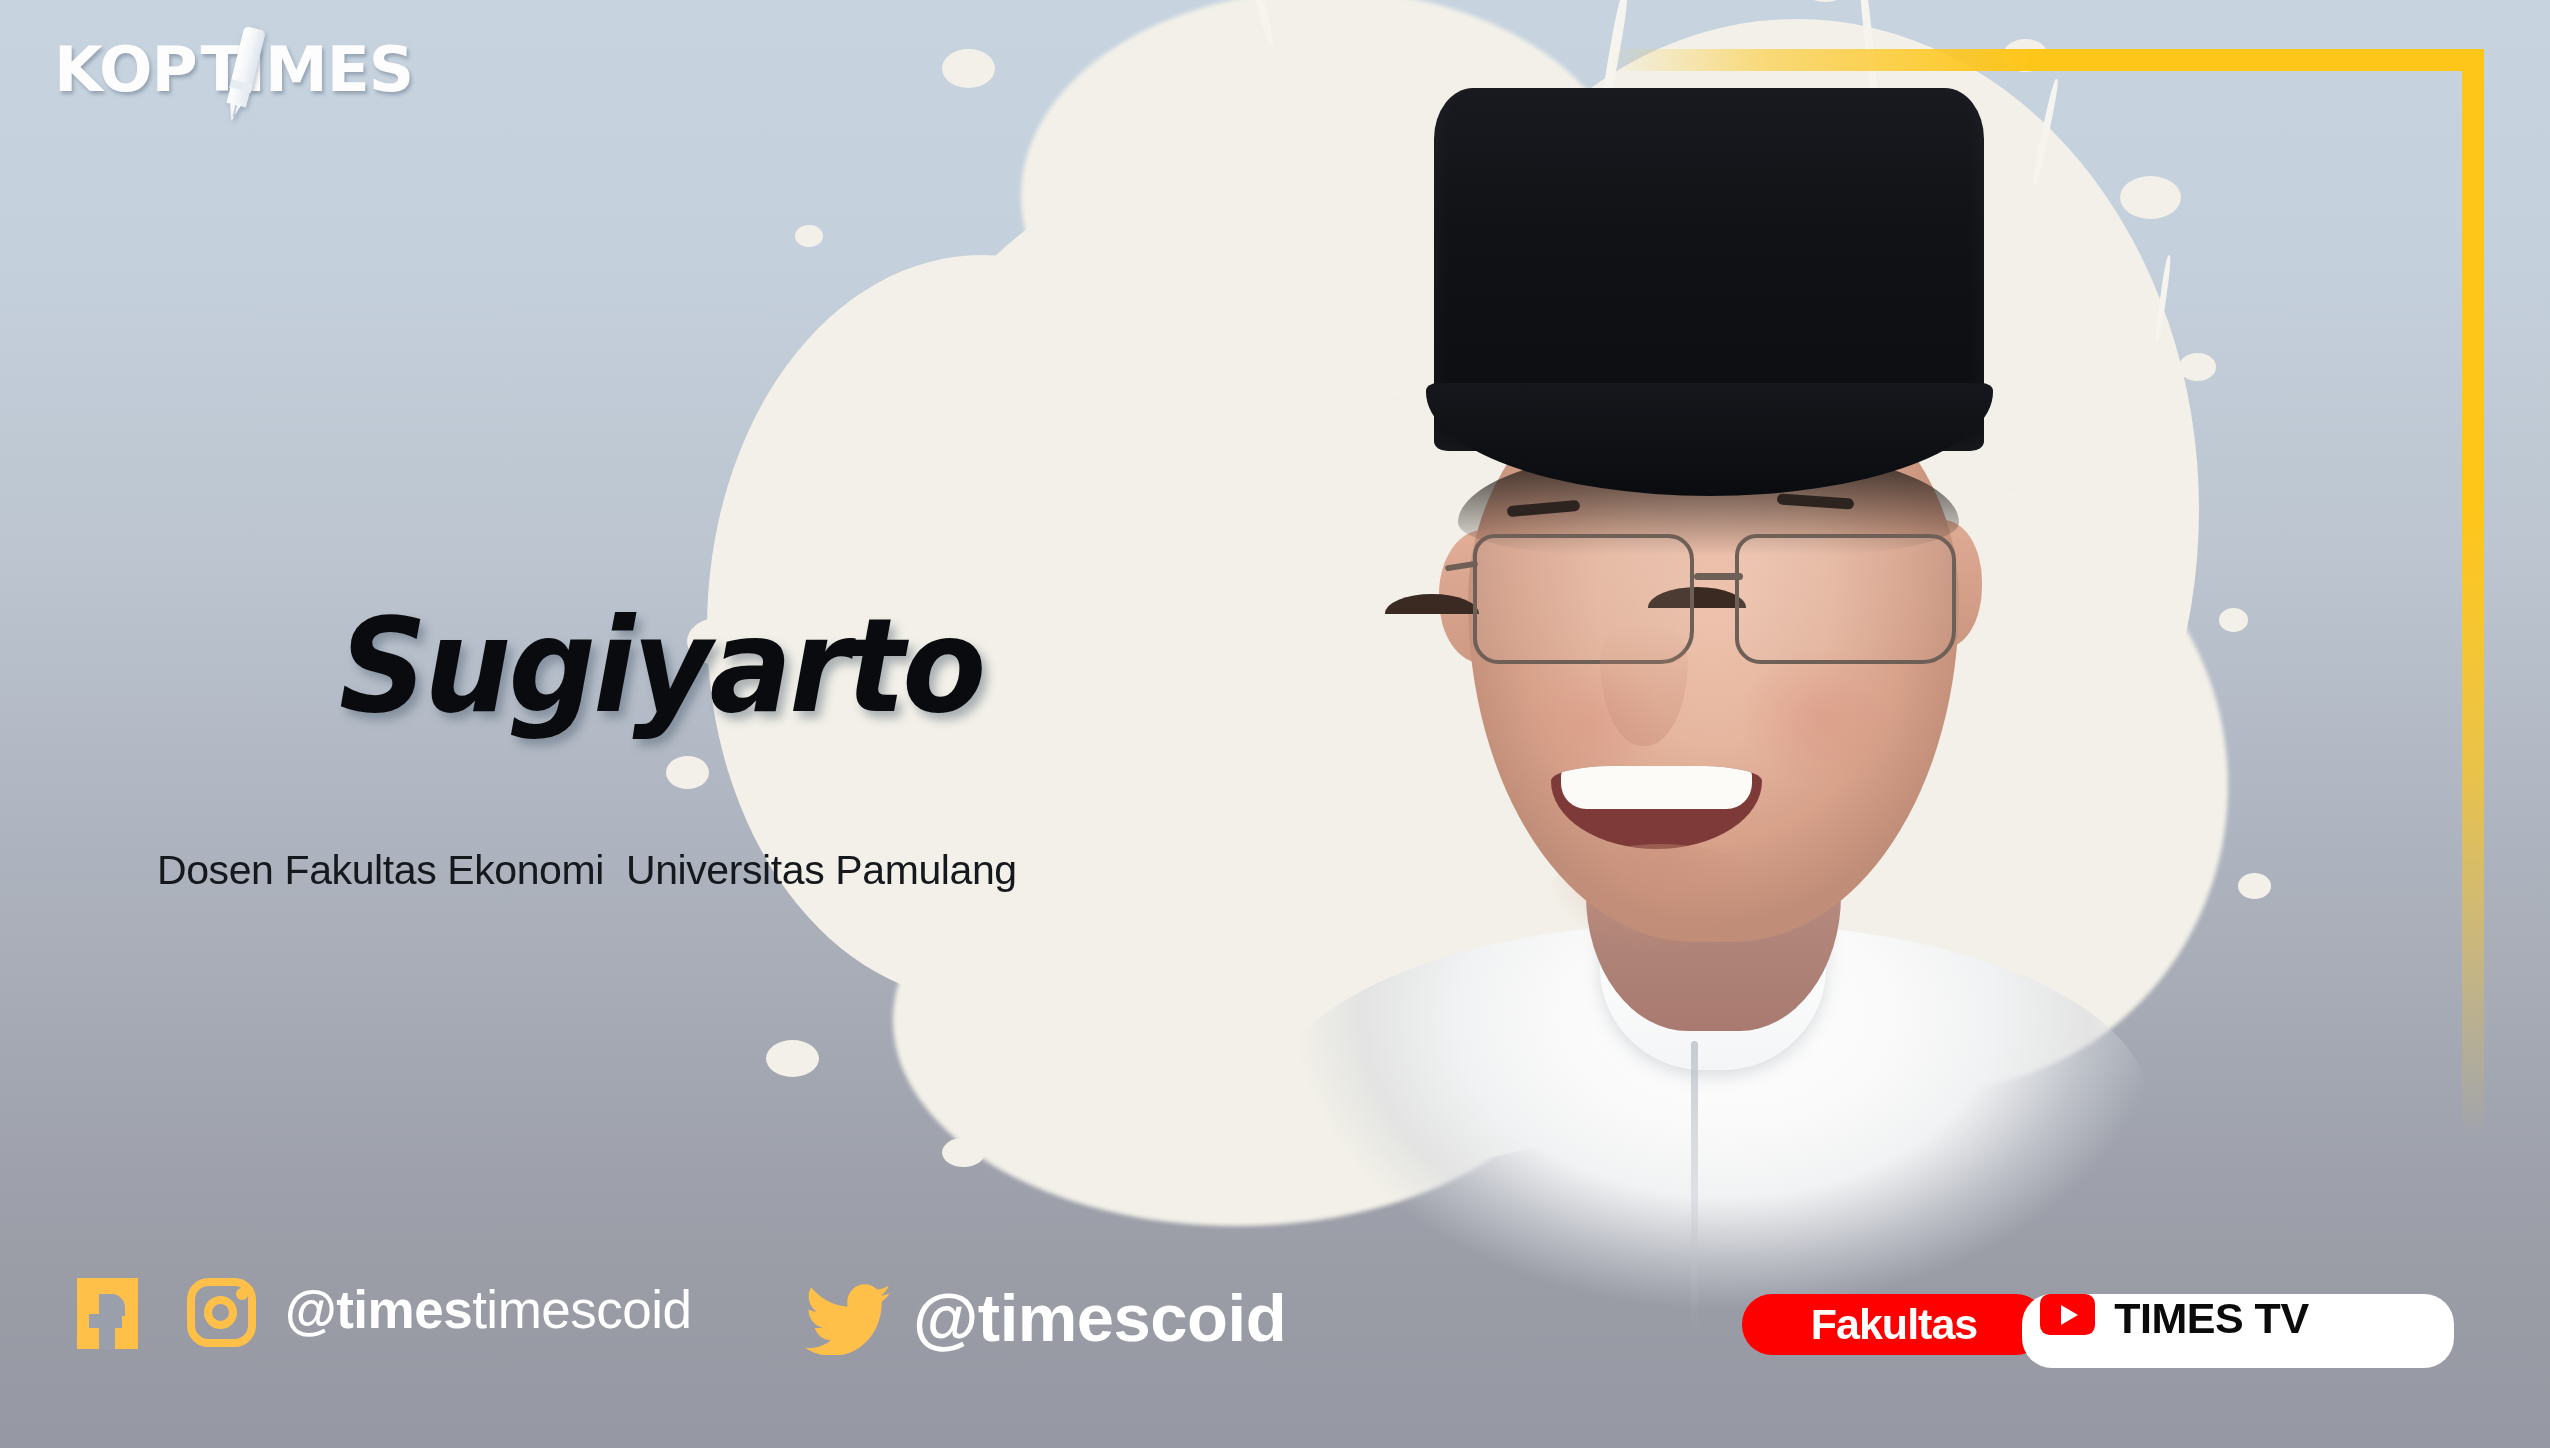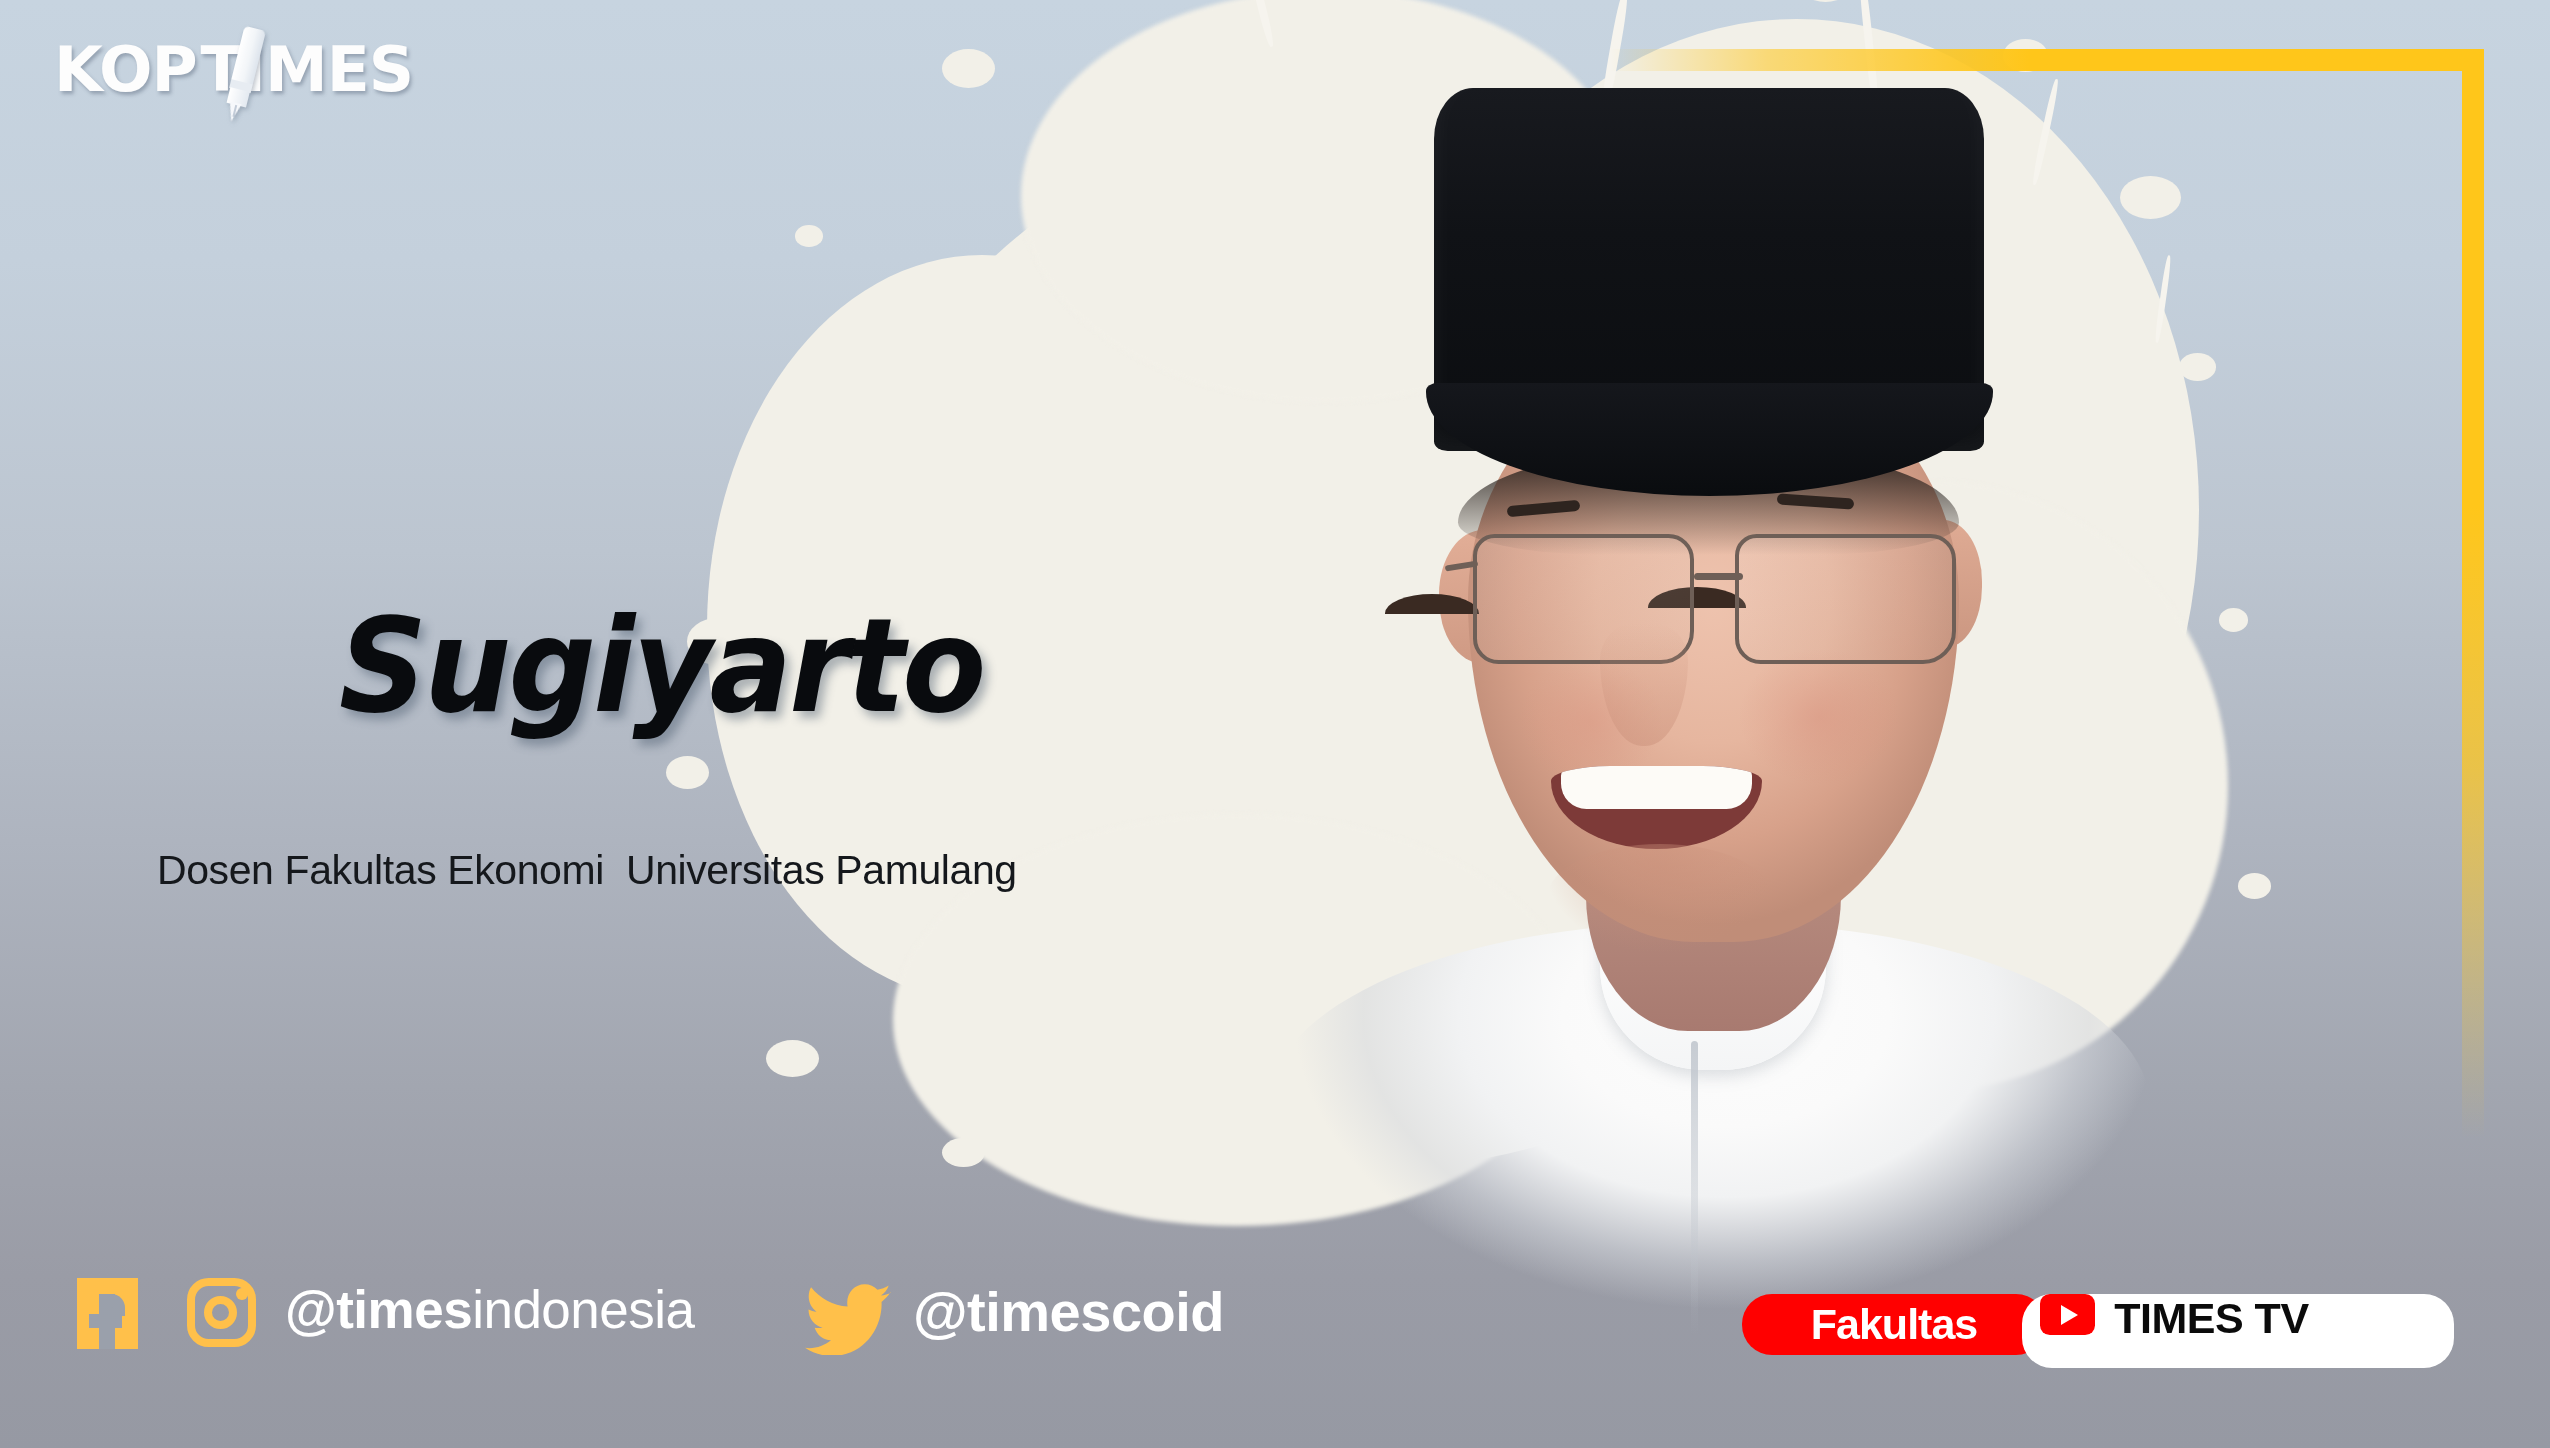--- a/index.html
+++ b/index.html
@@ -144,21 +144,21 @@
     background:transparent; }
   .ig{ position:absolute; left:187px; top:1278px; width:69px; height:69px;
     border:8.8px solid #ffc04a; border-radius:21.6px; }
   .ig-c{ position:absolute; left:204px; top:1296px; width:33px; height:33px;
     border:8.8px solid #ffc04a; border-radius:50%; }
   .ig-d{ position:absolute; left:236px; top:1288px; width:11.8px; height:11.8px; background:#ffc04a; border-radius:50%; }
   .handle1{ position:absolute; left:285px; top:1279px; font-size:53px; color:#ffffff; letter-spacing:-0.5px; }
   .handle1 b{ font-weight:bold; }
   .handle1 span{ font-weight:300; }
   .tw{ position:absolute; left:805px; top:1284px; width:86px; height:71px; }
-  .handle2{ position:absolute; left:913px; top:1279px; font-size:56px; color:#ffffff; font-weight:bold; letter-spacing:-0.5px; }
+  .handle2{ position:absolute; left:913px; top:1279px; font-size:67px; color:#ffffff; font-weight:bold; letter-spacing:-0.5px; }
 
   .yt-red{
     position:absolute; left:1742px; top:1294px; width:304px; height:61px;
     background:#ff0000; border-radius:30px; color:#fff;
     font-size:43px; font-weight:bold; letter-spacing:-1px;
     display:flex; align-items:center; justify-content:center;
   }
   .yt-white{
     position:absolute; left:2022px; top:1294px; width:432px; height:74px;
     background:#ffffff; border-radius:30px;
@@ -259,21 +259,21 @@
 
   <div class="fb"></div>
   <div class="fb-f"></div>
   <div class="fb-bar"></div>
   <div class="fb-hook"></div>
 
   <div class="ig"></div>
   <div class="ig-c"></div>
   <div class="ig-d"></div>
 
-  <div class="handle1"><b>@times</b><span>indonesia</span></div>
+  <div class="handle1"><b>@times</b><span>timescoid</span></div>
 
   <svg class="tw" viewBox="0 0 88 72">
     <path fill="#ffc04a" d="M88 8.5c-3.2 1.5-6.7 2.5-10.3 2.9 3.7-2.3 6.6-5.9 7.9-10.2-3.5 2.1-7.3 3.6-11.4 4.4C70.9 2.1 66.2 0 61.1 0 51.2 0 43.2 8.3 43.2 18.6c0 1.5.1 2.9.4 4.2C28.8 22 15.3 14.5 6.2 3.1 4.7 5.9 3.8 9.1 3.8 12.5c0 6.4 3.2 12.1 8 15.5-3-.1-5.8-1-8.2-2.3v.2c0 9 6.2 16.5 14.4 18.2-1.5.4-3.1.6-4.7.6-1.2 0-2.3-.1-3.4-.3 2.3 7.4 8.9 12.8 16.7 12.9-6.1 5-13.8 8-22.2 8-1.4 0-2.9-.1-4.3-.3 7.9 5.3 17.3 8.3 27.4 8.3 32.9 0 50.9-28.3 50.9-52.9 0-.8 0-1.6-.1-2.4 3.5-2.6 6.5-5.9 8.9-9.6z"></path>
   </svg>
 
   <div class="handle2">@timescoid</div>
 
   <div class="yt-red">Fakultas</div>
   <div class="yt-white">
     <div class="yt-play">

